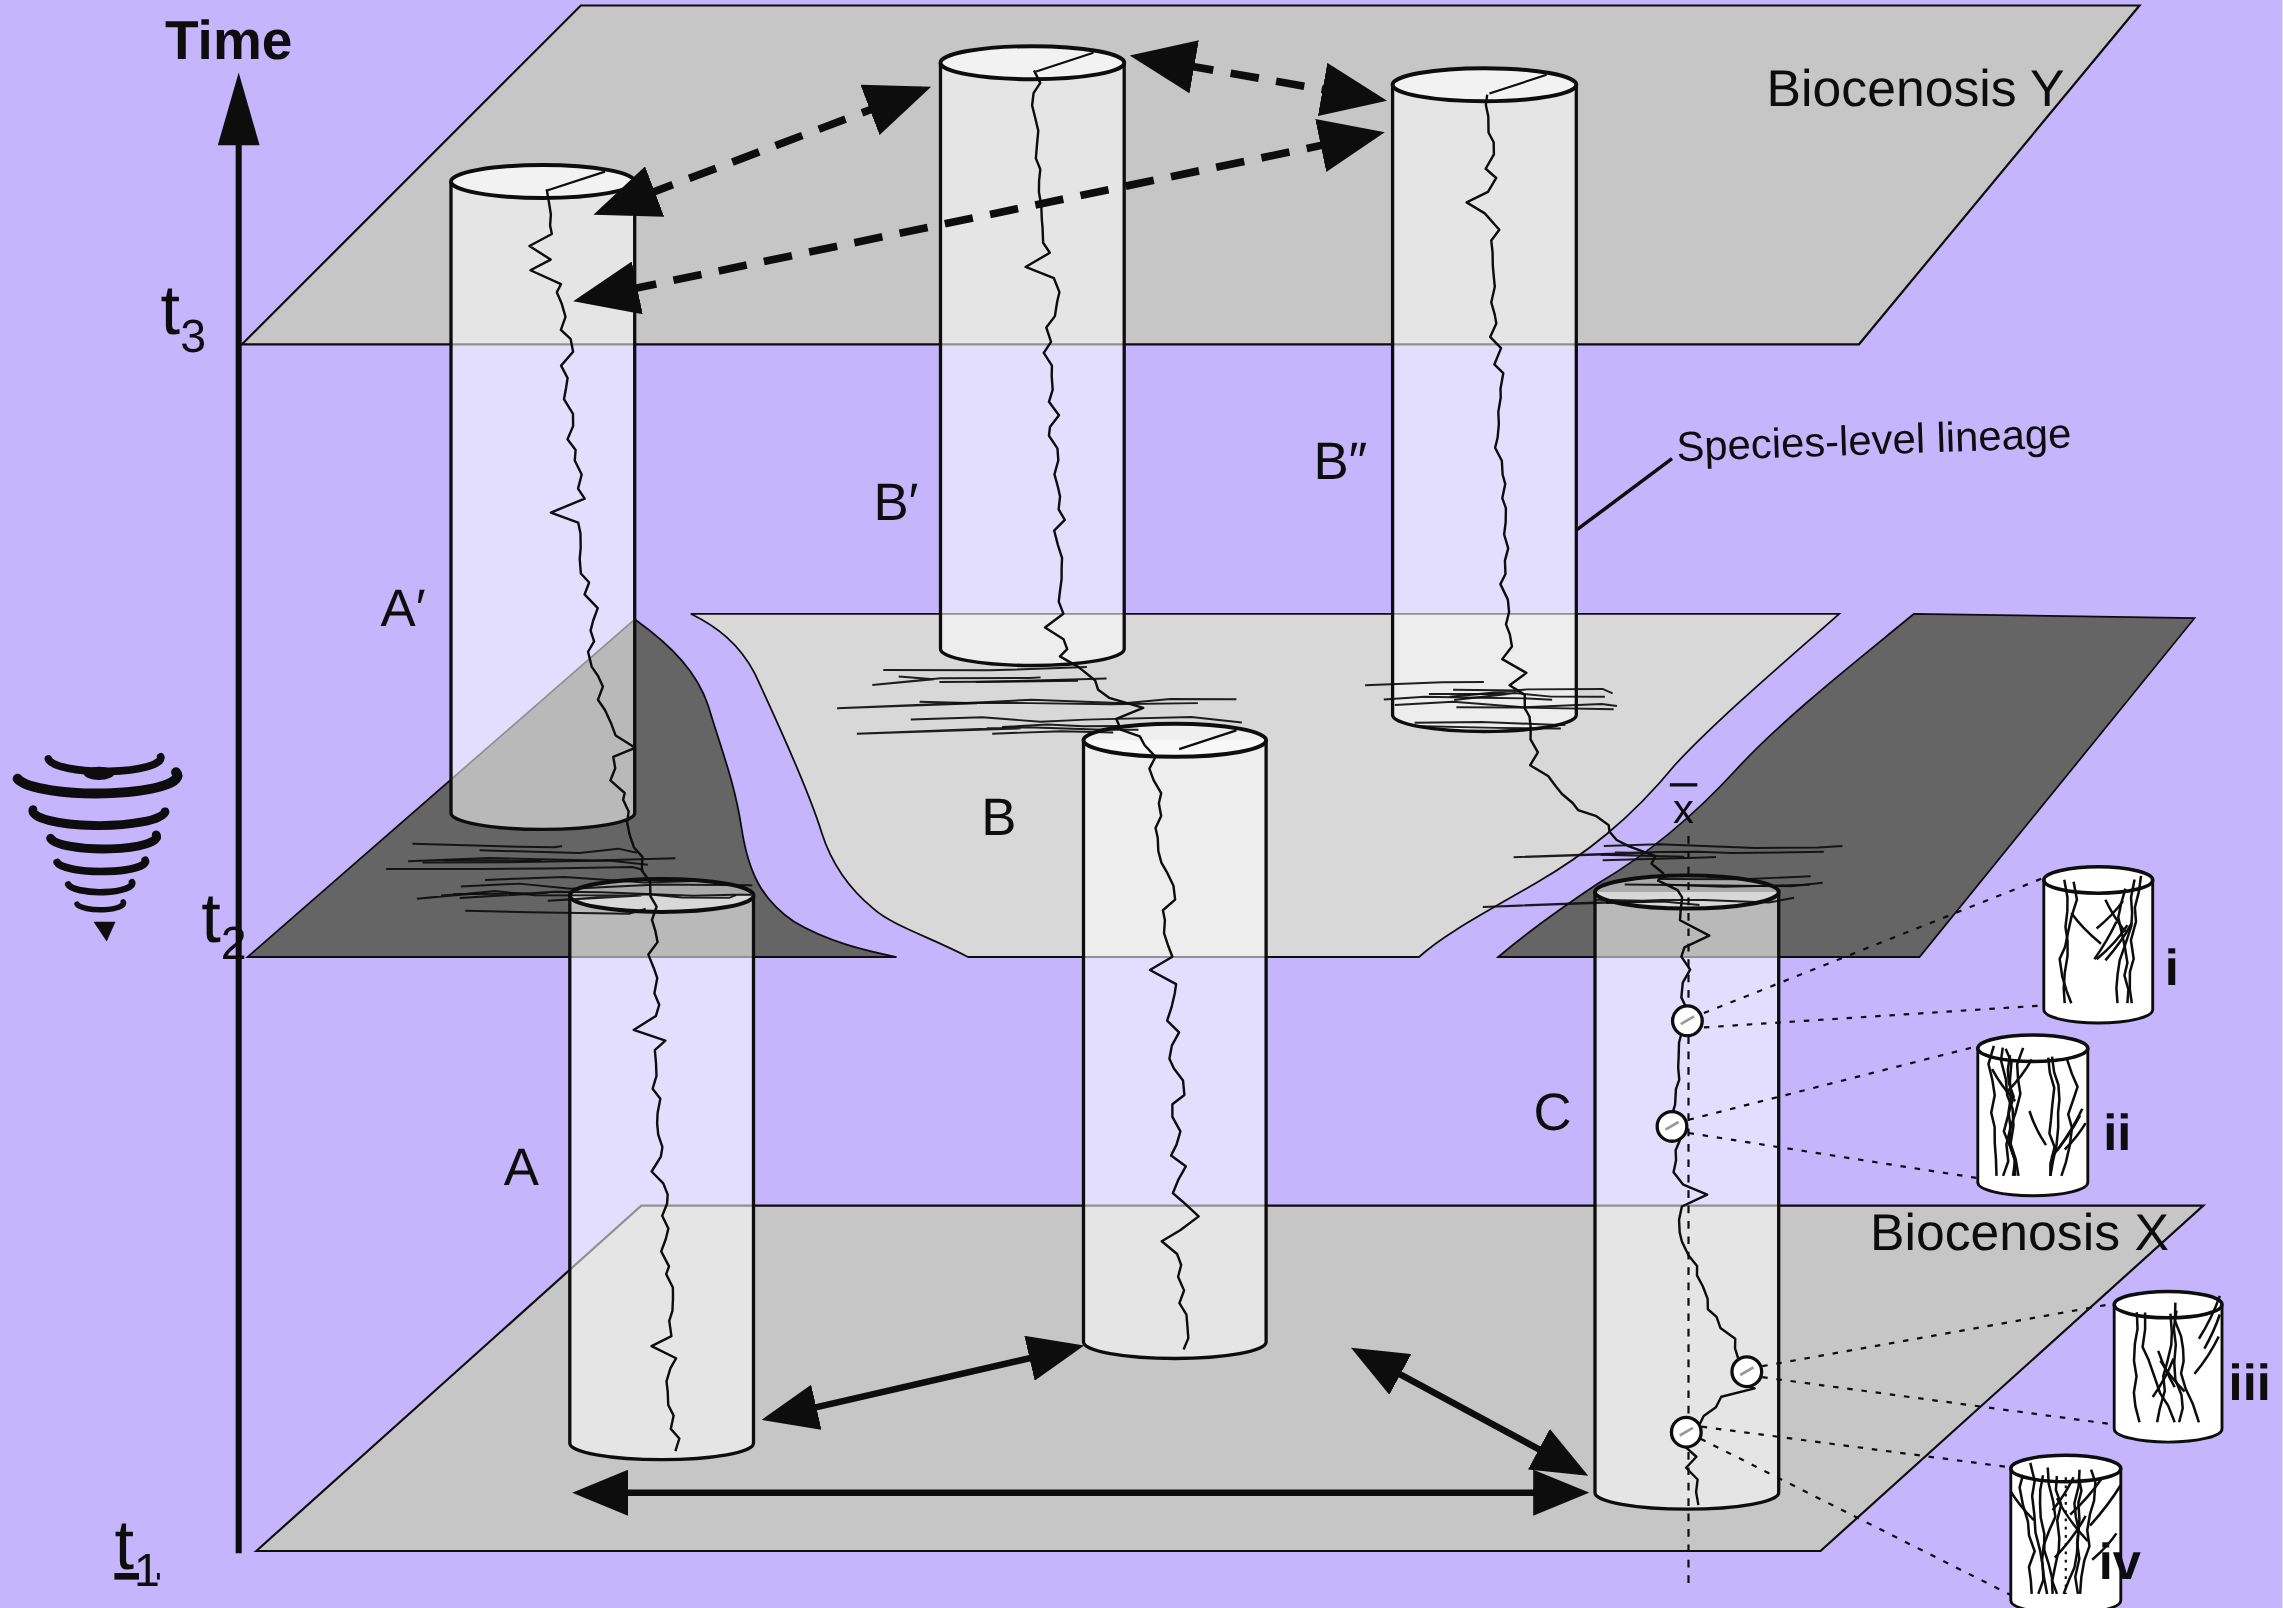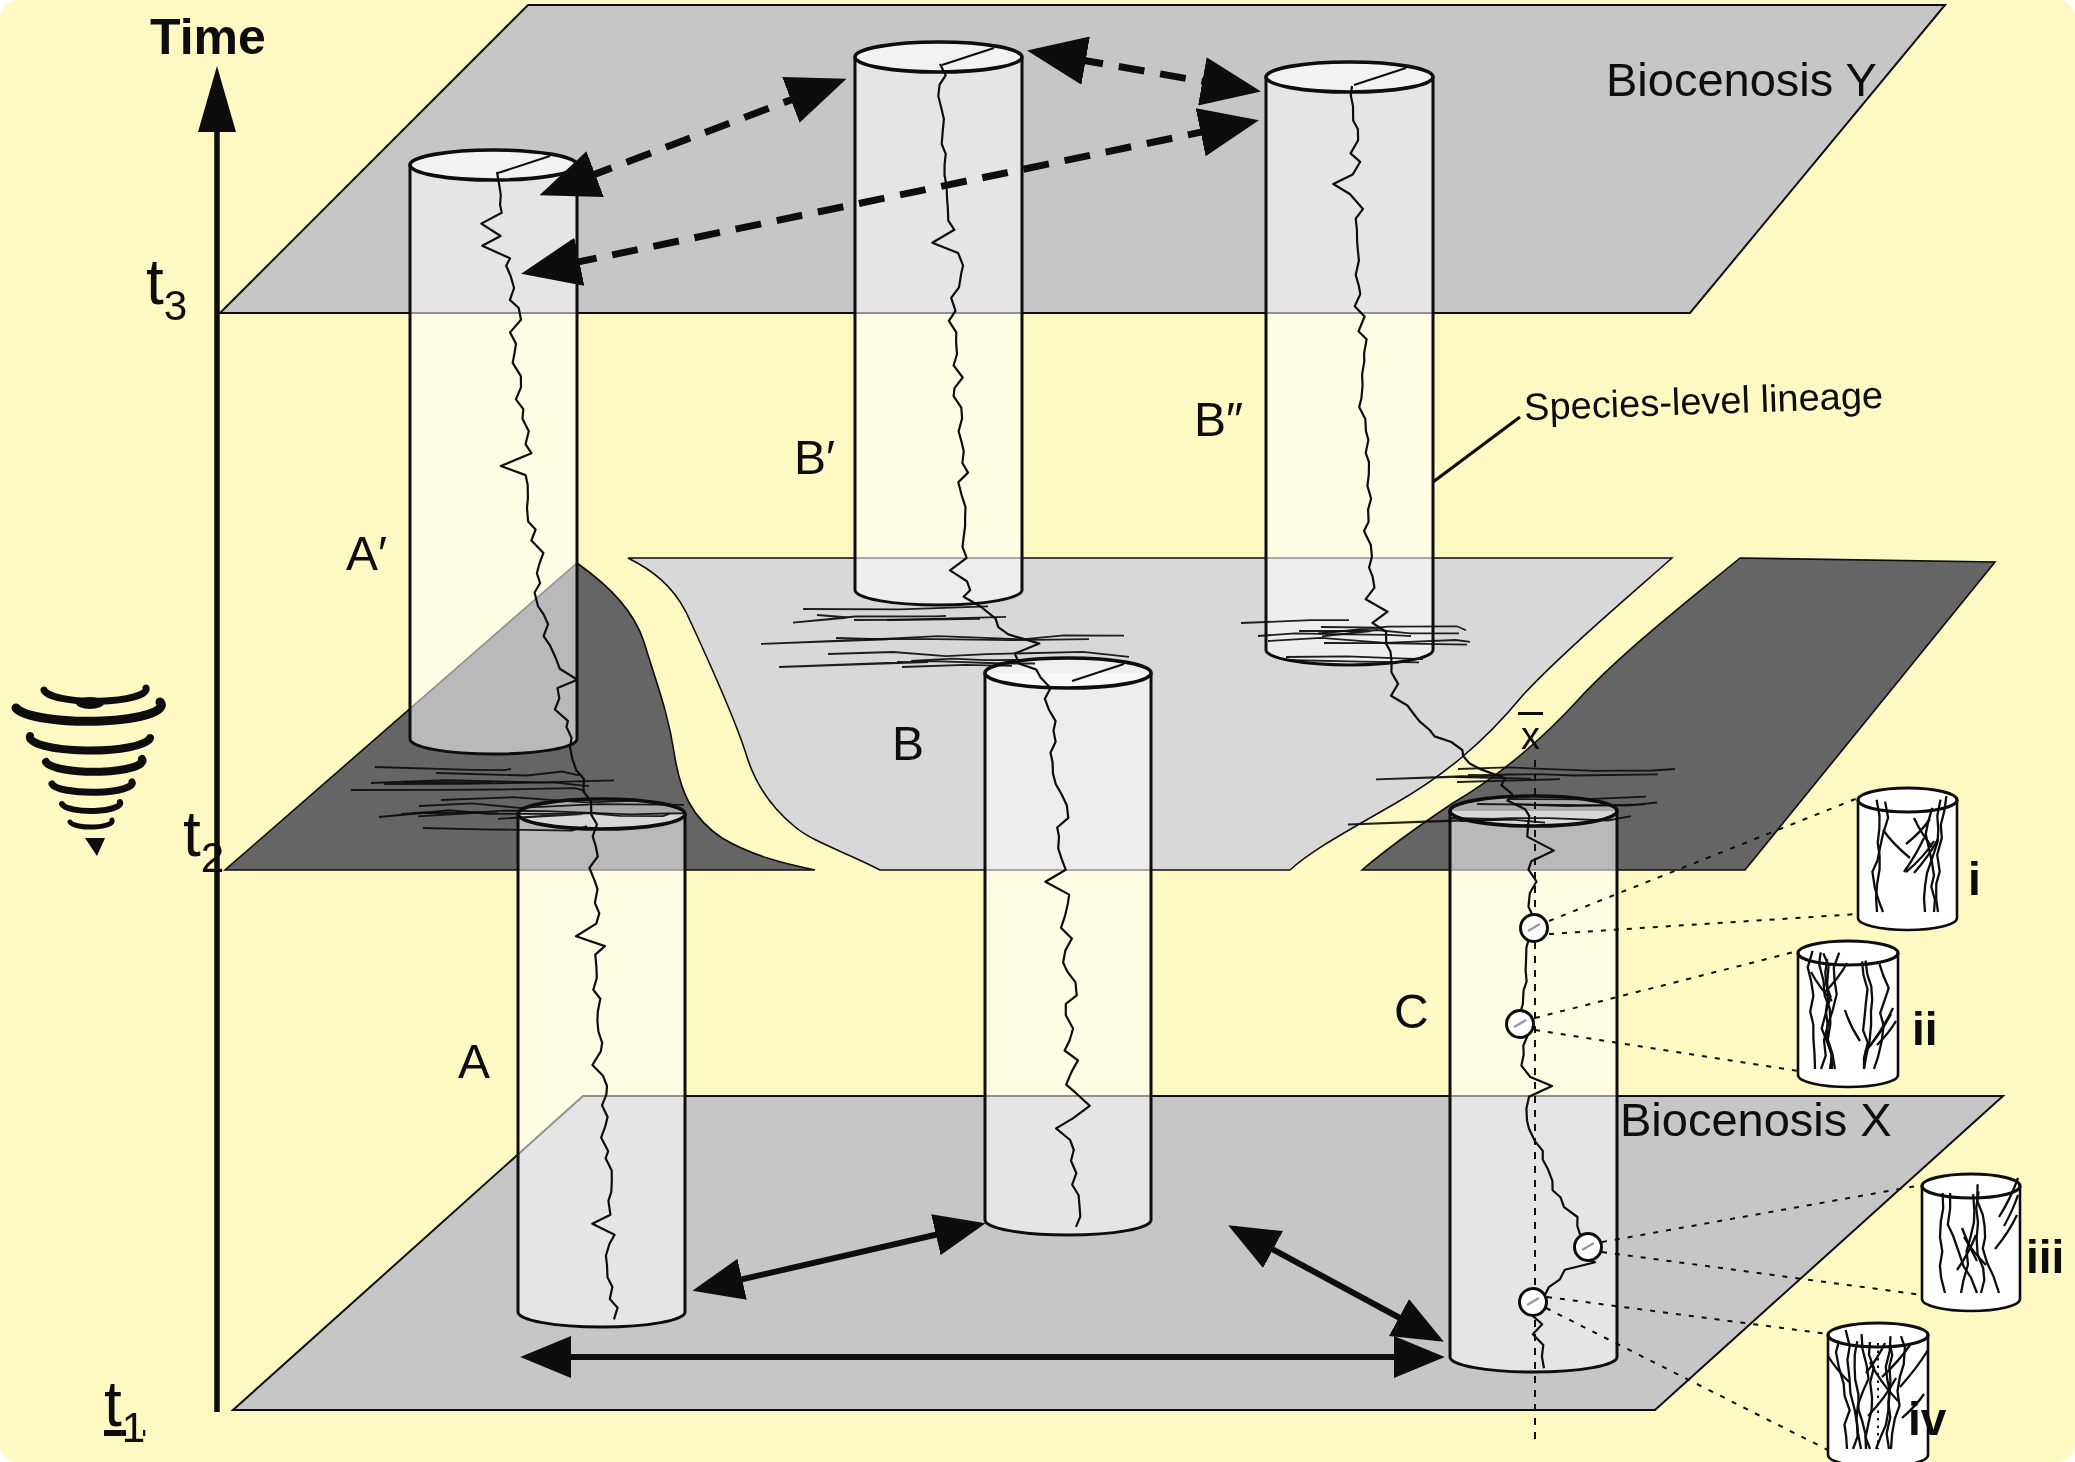--- a/index.html
+++ b/index.html
@@ -1,26 +1,26 @@
 <!DOCTYPE html>
 <html><head>
 <meta charset="utf-8">
 <style>
   html,body{margin:0;padding:0;background:#ffffff;}
-  #canvas{position:relative;width:2075px;height:1462px;background:#fef9c3;overflow:hidden;
-          font-family:"Liberation Sans","DejaVu Sans",sans-serif;color:#0d0d0d;border-radius:18px;}
+  #canvas{position:relative;width:2075px;height:1462px;background:#c4b5fd;overflow:hidden;
+          font-family:"Liberation Sans","DejaVu Sans",sans-serif;color:#0d0d0d;}
   svg{position:absolute;left:0;top:0;}
   .lbl{position:absolute;line-height:1;white-space:nowrap;color:#0d0d0d;
        font-family:"Liberation Sans","DejaVu Sans",sans-serif;}
   .time{left:150px;top:12px;font-size:50px;font-weight:bold;}
   .tmark{font-size:64px;font-weight:500;}
   .tmark sub{font-size:0.66em;vertical-align:-0.38em;}
   .t3{left:146px;top:250px;} .t2{left:152px;top:802px;margin-left:31px;} .t1{left:104px;top:1372px;text-decoration:underline;}
   .bioY{left:1606px;top:8px;font-size:47px;margin-top:48px;}
-  .bioX{left:1620px;top:1096px;font-size:47px;}
+  .bioX{left:1700px;top:1096px;font-size:47px;}
   .species{left:1524px;top:382px;font-size:38px;transform:rotate(-2deg);}
   .cylname{font-size:48px;font-weight:500;}
   .lAp{left:346px;top:530px;} .lBp{left:794px;top:434px;} .lBpp{left:1194px;top:396px;}
   .lA{left:458px;top:1038px;} .lB{left:892px;top:720px;} .lC{left:1394px;top:988px;}
   .inset{font-size:46px;font-weight:bold;}
   .li{left:1968px;top:856px;} .lii{left:1912px;top:1006px;}
   .liii{left:2026px;top:1234px;} .liv{left:1908px;top:1396px;}
   .xbar{left:1518px;top:712px;font-size:38px;font-weight:500;border-top:3.5px solid #0d0d0d;
         padding:2px 3px 0 3px;}
 </style>

